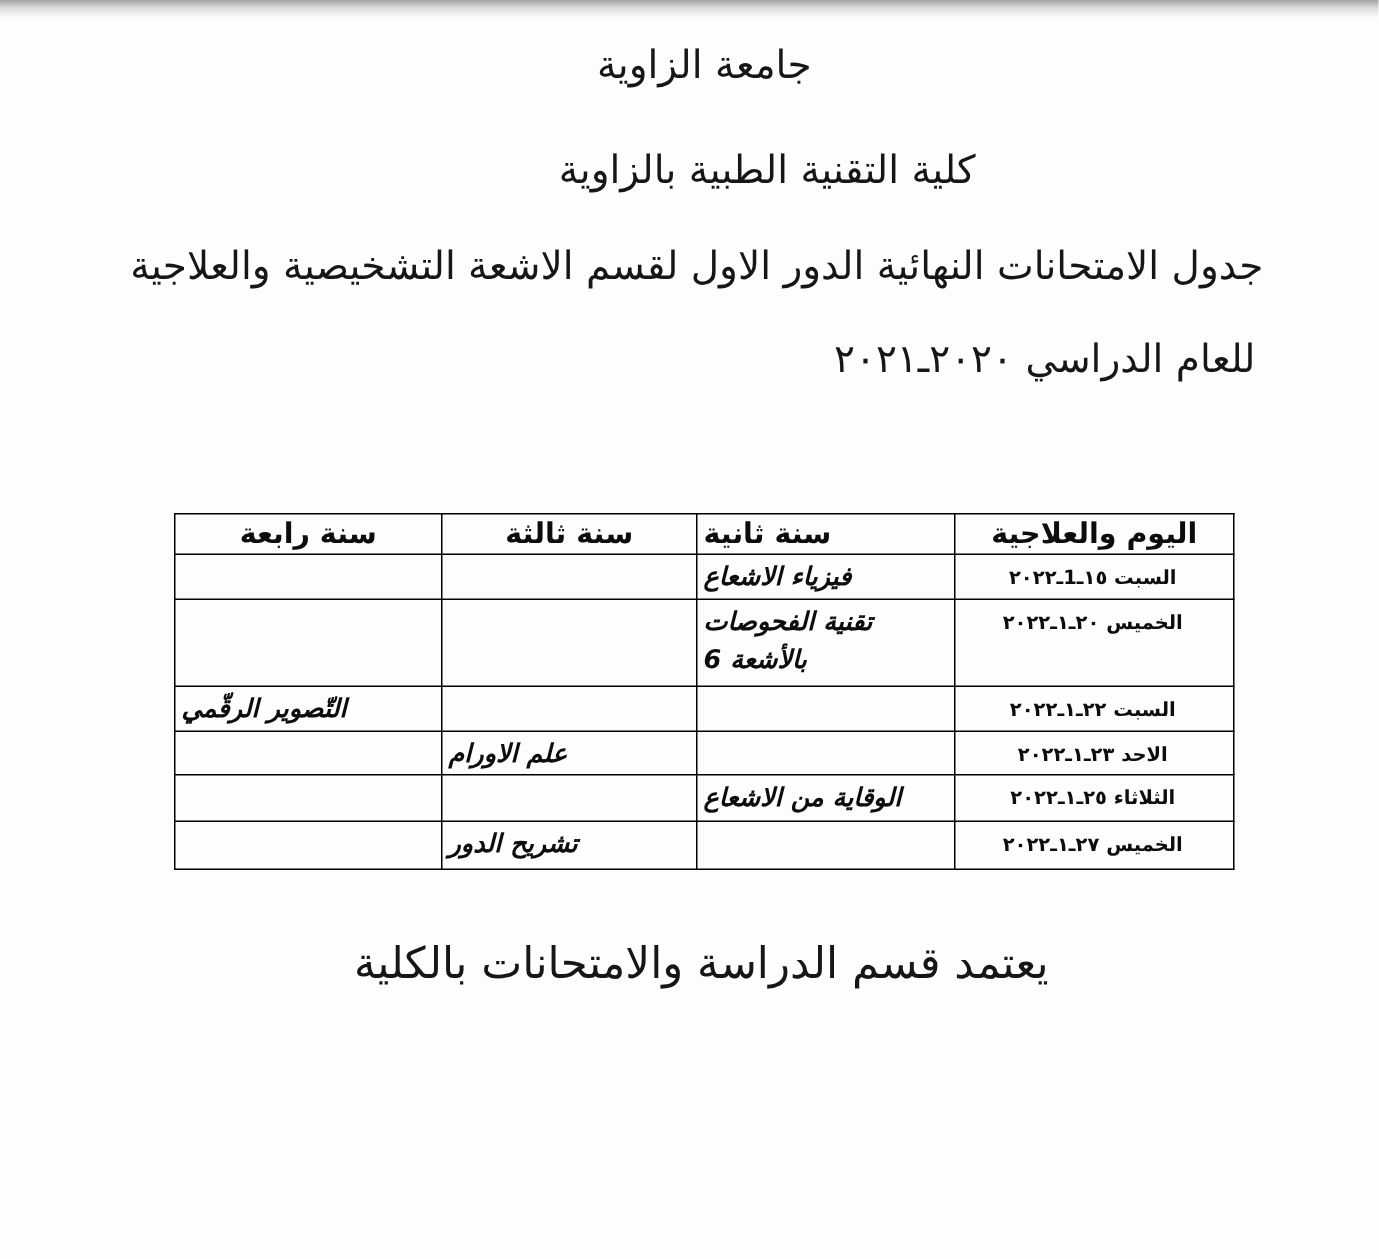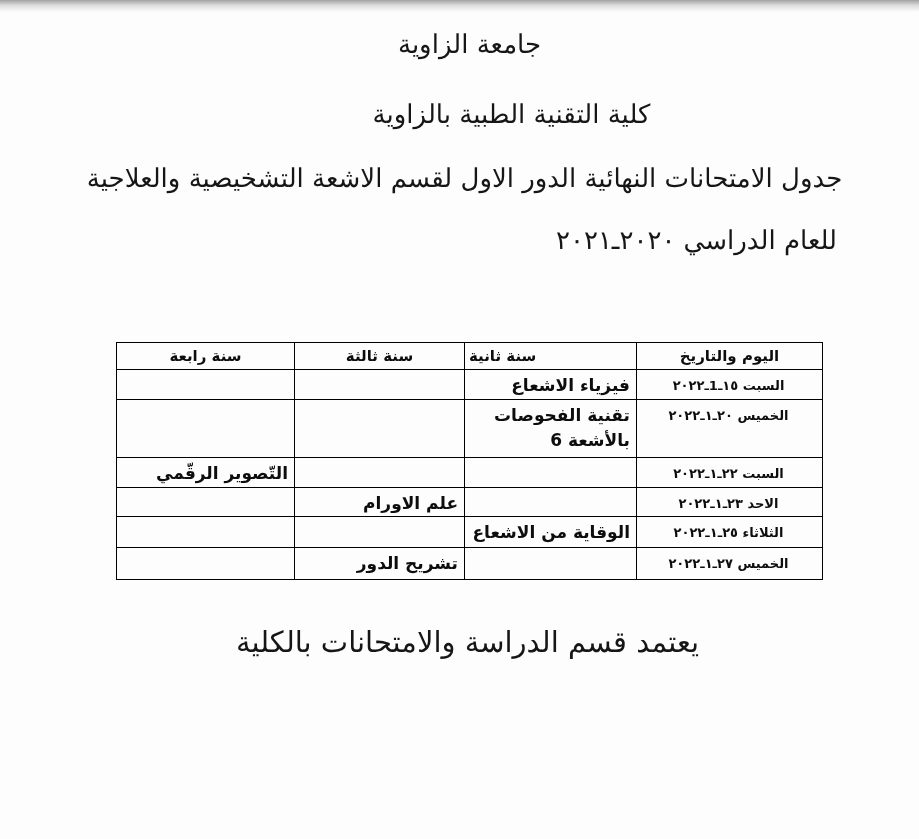--- a/index.html
+++ b/index.html
@@ -37,37 +37,38 @@
     color:#0d0d0d;
   }
   .sched th,.sched td{
     border:1.5px solid #000;
     overflow:hidden;
   }
   .sched th{
     height:26px;
     text-align:center;
     padding:0 4px;
-    font-size:15px;
+    font-size:19px;
     vertical-align:middle;
   }
   .sched th.shift-left{text-align:left;}
   .sched td{
     vertical-align:top;
     padding:3px 6px 0 4px;
     line-height:25px;
   }
   .sched td.date{
     text-align:center;
     white-space:nowrap;
     font-size:13px;
   }
   .sched td.subject{
-    text-align:right;
+    text-align:left;
     white-space:pre-line;
+    font-style:italic;
   }
   tr.rh-a{height:30px;}
   tr.rh-b{height:58px;}
   tr.rh-c{height:30px;}
   tr.rh-d{height:28px;}
   tr.rh-e{height:31px;}
   tr.rh-f{height:32px;}
   .footer{
     direction:rtl;text-align:center;
     font-size:29px;line-height:40px;
@@ -90,21 +91,21 @@
 
   <table class="sched">
     <colgroup>
       <col style="width:186px">
       <col style="width:172px">
       <col style="width:170px">
       <col style="width:178px">
     </colgroup>
     <thead>
       <tr>
-        <th>اليوم والتاريخ</th>
+        <th>اليوم والعلاجية</th>
         <th class="shift-left">سنة ثانية</th>
         <th>سنة ثالثة</th>
         <th>سنة رابعة</th>
       </tr>
     </thead>
     <tbody>
       <tr class="rh-a">
         <td class="date">السبت ١٥ـ1ـ٢٠٢٢</td>
         <td class="subject">فيزياء الاشعاع</td>
         <td class="subject"></td>

